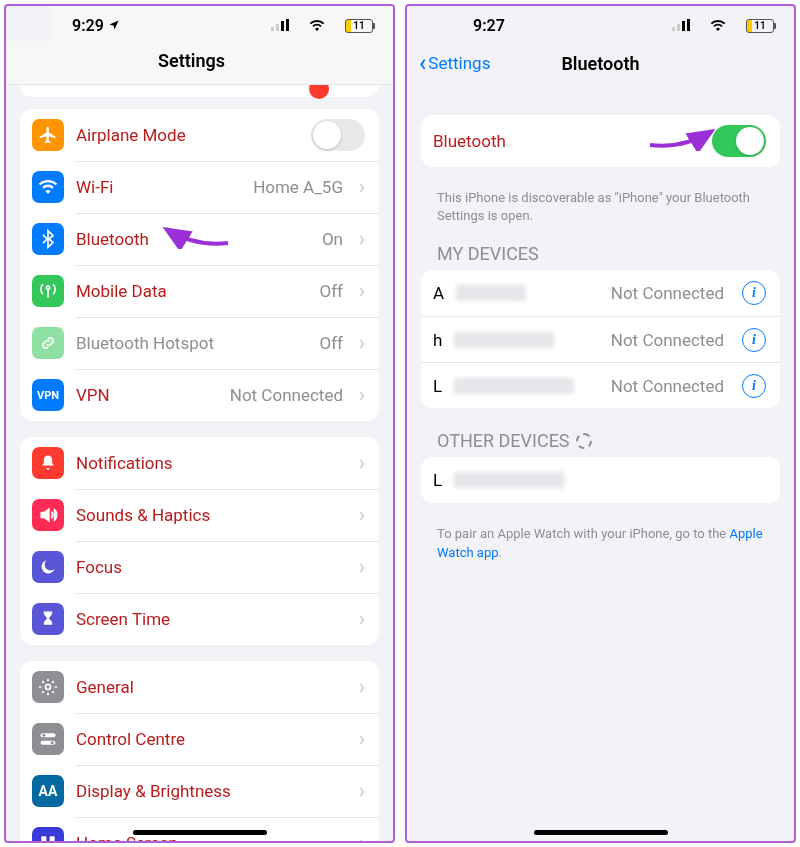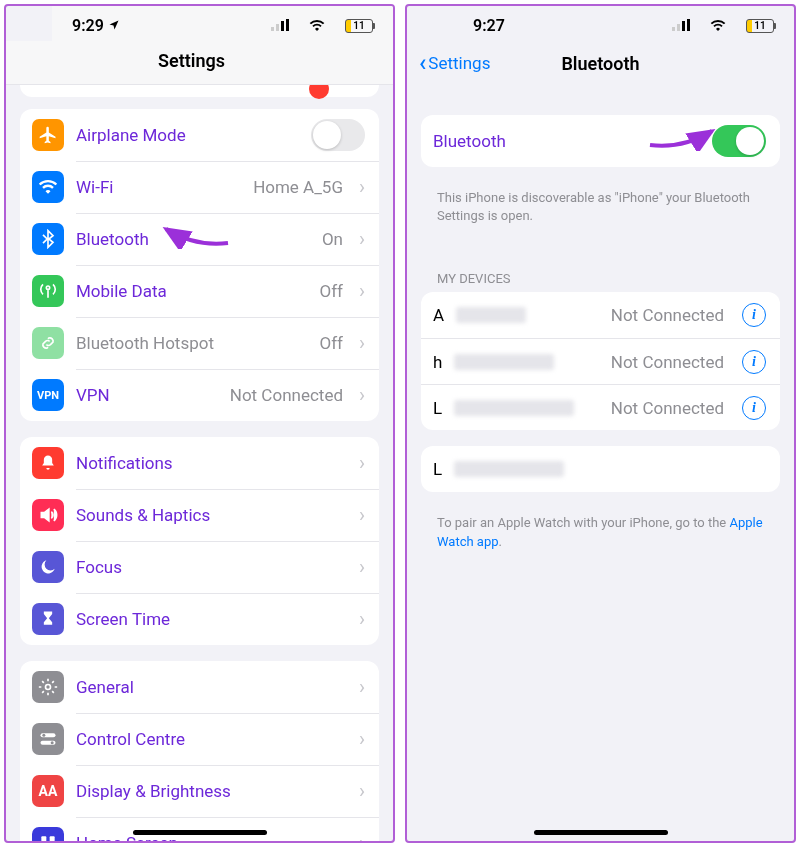--- a/index.html
+++ b/index.html
@@ -103,21 +103,21 @@
   .icon-box {
     width: 32px; height: 32px;
     border-radius: 7px;
     display: flex;
     align-items: center;
     justify-content: center;
     color: #fff;
     font-size: 17px;
     flex-shrink: 0;
   }
-  .label { flex: 1; font-size: 17px; color: #6d28d9; }
+  .label { flex: 1; font-size: 17px; color: #b91c1c; }
   .label.dim { color: #8e8e93; }
   .value { color: #8e8e93; font-size: 17px; }
   .chev { color: #c7c7cc; font-size: 20px; margin-left: 4px; }
   .toggle {
     width: 54px; height: 32px;
     border-radius: 16px;
     position: relative;
   }
   .toggle.off { background: #e9e9eb; }
   .toggle.on { background: #34c759; }
@@ -125,28 +125,27 @@
     position: absolute;
     width: 28px; height: 28px;
     background: #fff;
     border-radius: 50%;
     top: 2px;
     box-shadow: 0 1px 3px rgba(0,0,0,0.2);
   }
   .toggle.off .knob { left: 2px; }
   .toggle.on .knob { right: 2px; }
   .section-header {
-    font-size: 13px;
+    font-size: 18px;
     color: #8e8e93;
     padding: 6px 16px;
     text-transform: uppercase;
     display: flex;
     align-items: center;
     gap: 6px;
-    margin-top: 28px;
   }
   .footer-text {
     font-size: 13px;
     color: #8e8e93;
     padding: 6px 16px 12px;
     line-height: 1.4;
   }
   .footer-text .link { color: #007aff; }
   .info-btn {
     width: 24px; height: 24px;
@@ -375,21 +374,21 @@
               <rect x="3" y="5" width="18" height="5" rx="2.5" fill="#fff"></rect>
               <rect x="3" y="14" width="18" height="5" rx="2.5" fill="#fff"></rect>
               <circle cx="7" cy="7.5" r="1.8" fill="#8e8e93"></circle>
               <circle cx="17" cy="16.5" r="1.8" fill="#8e8e93"></circle>
             </svg>
         </div>
         <span class="label">Control Centre</span>
         <span class="chev">›</span>
       </div>
       <div class="row">
-        <div class="icon-box" style="background:#ef4444;font-weight:700;font-size:14px">AA</div>
+        <div class="icon-box" style="background:#0369a1;font-weight:700;font-size:14px">AA</div>
         <span class="label">Display &amp; Brightness</span>
         <span class="chev">›</span>
       </div>
       <div class="row">
         <div class="icon-box" style="background:#3a3adb">
           <svg width="20" height="20" viewBox="0 0 24 24">
               <rect x="4" y="4" width="6" height="6" rx="1" fill="#fff"></rect>
               <rect x="14" y="4" width="6" height="6" rx="1" fill="#fff"></rect>
               <rect x="4" y="14" width="6" height="6" rx="1" fill="#fff"></rect>
               <rect x="14" y="14" width="6" height="6" rx="1" fill="#fff"></rect>
@@ -475,20 +474,24 @@
       </div>
       <div class="row">
         <span style="font-size:17px">L</span>
         <div class="blur-name" style="width:120px"></div>
         <span style="flex:1"></span>
         <span class="value">Not Connected</span>
         <div class="info-btn">i</div>
       </div>
     </div>
 
+    <div class="section-header">
+      <span>OTHER DEVICES</span>
+      <span class="spinner"></span>
+    </div>
     <div class="group" style="margin-top:0">
       <div class="row">
         <span style="font-size:17px">L</span>
         <div class="blur-name" style="width:110px"></div>
       </div>
     </div>
 
     <div class="footer-text">
       <span>To pair an Apple Watch with your iPhone, go to the </span><span class="link">Apple Watch app</span><span>.</span>
     </div>

